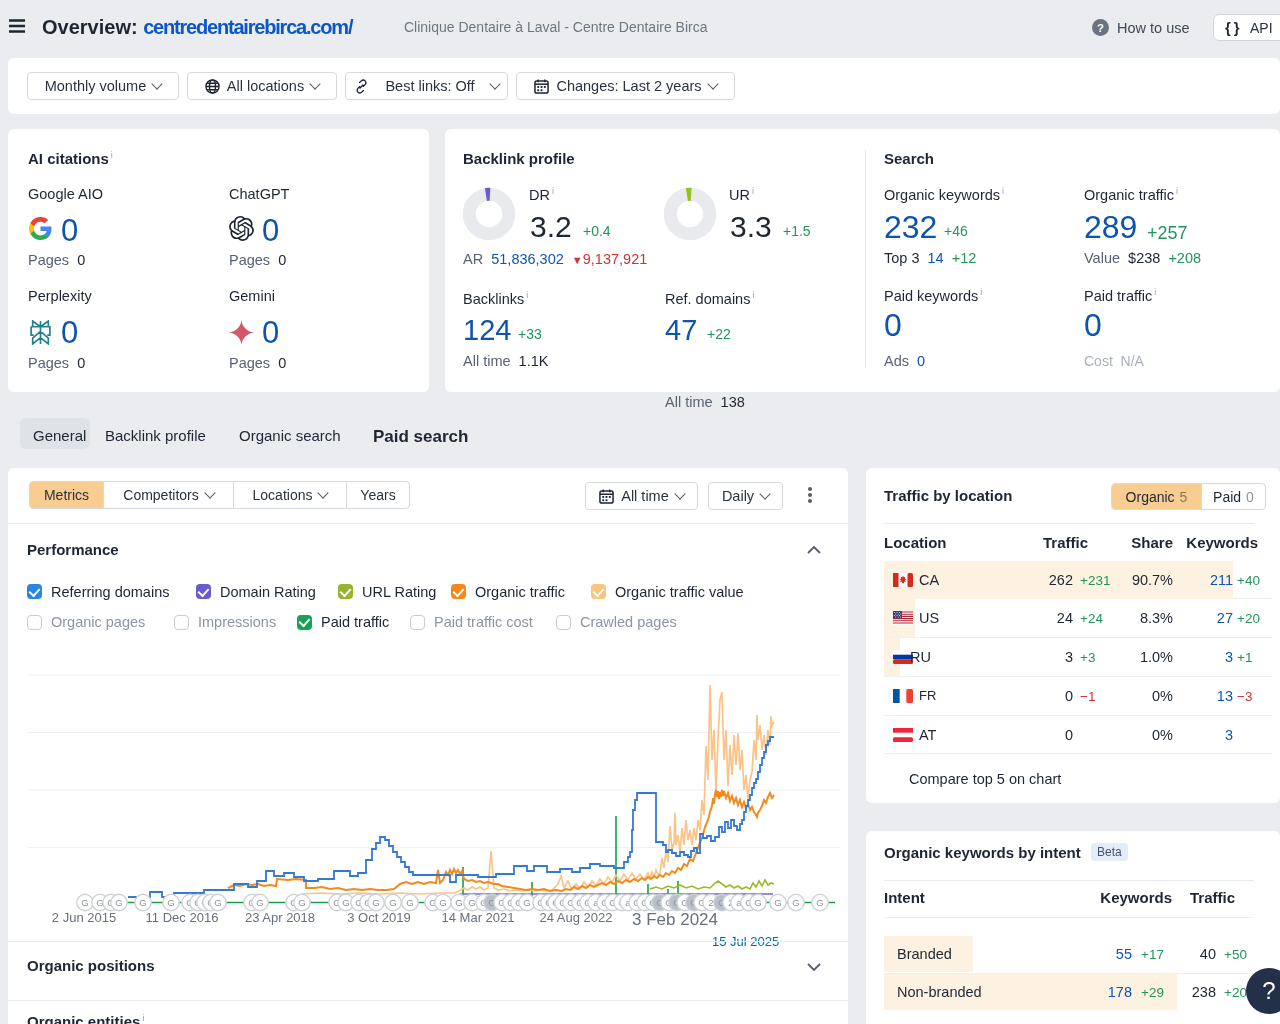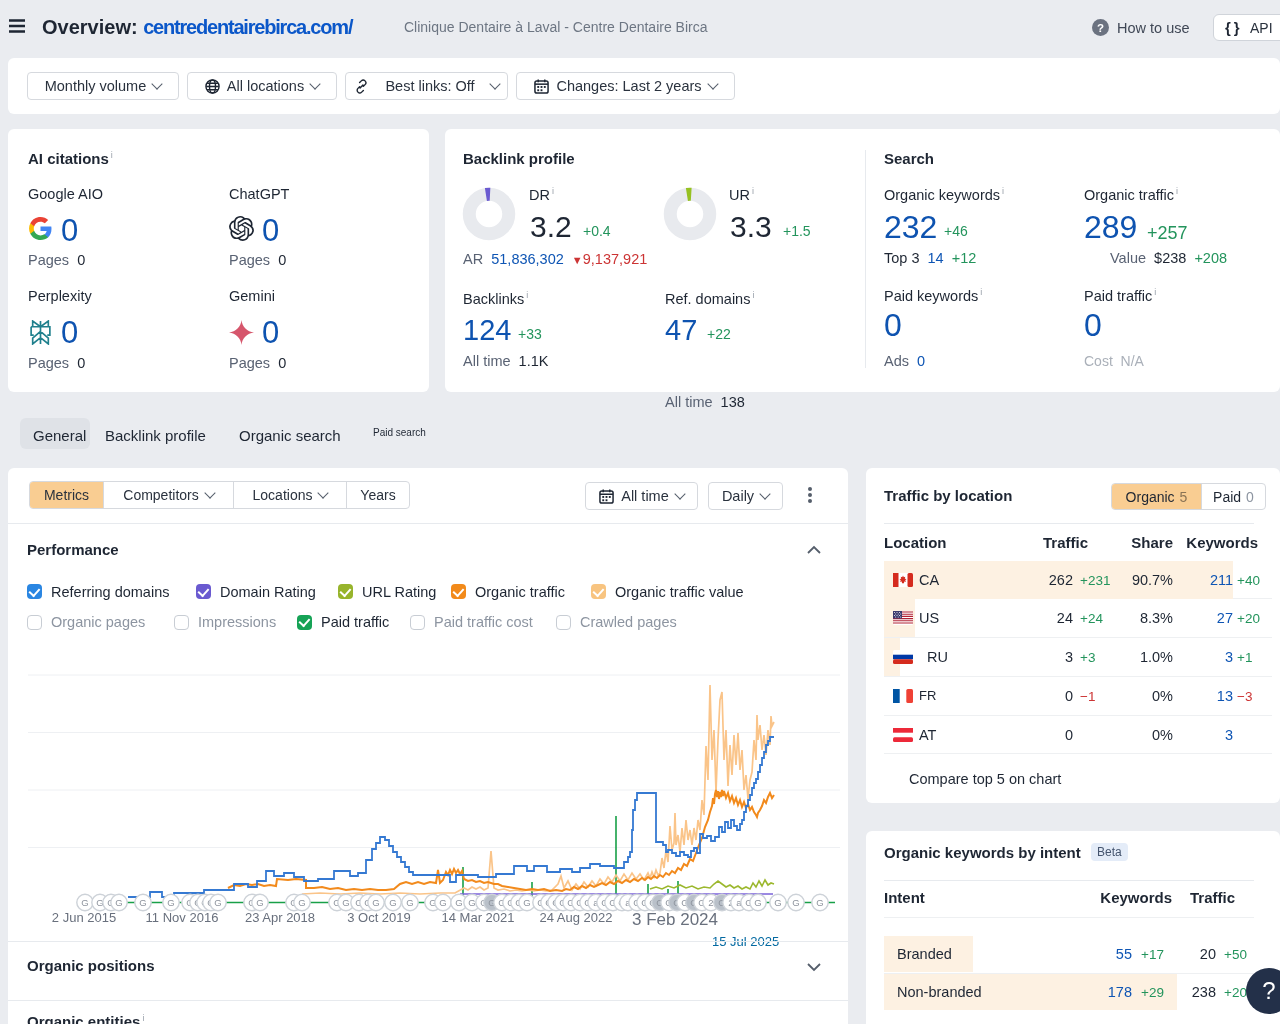--- a/index.html
+++ b/index.html
@@ -140,31 +140,31 @@
   <div class="abs lbl" style="left:439px;top:57px;">Organic keywords<sup class="i">i</sup></div>
   <div class="abs bignum" style="left:439px;top:80px;font-size:32px;">232</div>
   <div class="abs green" style="left:499px;top:94px;font-size:14px;">+46</div>
   <div class="abs lbl" style="left:439px;top:121px;">Top 3&nbsp; <span class="blue">14</span>&nbsp; <span class="green">+12</span></div>
   <div class="abs lbl" style="left:439px;top:158px;">Paid keywords<sup class="i">i</sup></div>
   <div class="abs bignum" style="left:439px;top:178px;font-size:32px;">0</div>
   <div class="abs lbl" style="left:439px;top:224px;"><span style="color:#596273;">Ads</span>&nbsp; <span class="blue">0</span></div>
   <div class="abs lbl" style="left:639px;top:57px;">Organic traffic<sup class="i">i</sup></div>
   <div class="abs bignum" style="left:639px;top:80px;font-size:32px;">289</div>
   <div class="abs green" style="left:702px;top:94px;font-size:18px;">+257</div>
-  <div class="abs lbl" style="left:639px;top:121px;margin-left:26px;"><span style="color:#596273;">Value</span>&nbsp; $238&nbsp; <span class="green">+208</span></div>
+  <div class="abs lbl" style="left:639px;top:121px;"><span style="color:#596273;">Value</span>&nbsp; $238&nbsp; <span class="green">+208</span></div>
   <div class="abs lbl" style="left:639px;top:158px;">Paid traffic<sup class="i">i</sup></div>
   <div class="abs bignum" style="left:639px;top:178px;font-size:32px;">0</div>
   <div class="abs" style="left:639px;top:224px;font-size:14px;color:#aab0b9;">Cost&nbsp; N/A</div>
 </div>
 
 <div class="abs" style="left:20px;top:418px;width:70px;height:31px;background:#dfe2e7;border-radius:6px;"></div>
 <div class="abs" style="left:33px;top:427px;font-size:15px;">General</div>
 <div class="abs" style="left:105px;top:427px;font-size:15px;">Backlink profile</div>
 <div class="abs" style="left:239px;top:427px;font-size:15px;">Organic search</div>
-<div class="abs" style="left:373px;top:427px;font-size:10px;">Paid search</div>
+<div class="abs" style="left:373px;top:427px;font-size:17px;font-weight:bold;">Paid search</div>
 
 <div class="panel" id="mainpanel" style="left:8px;top:468px;width:840px;height:567px;overflow:hidden;">
 
   <div class="abs" style="left:21px;top:13px;height:28px;border:1px solid #d6d9de;border-radius:4px;display:flex;font-size:14px;color:#2a323e;">
     <div style="width:73px;background:#f9cd92;display:flex;align-items:center;justify-content:center;border-radius:3px 0 0 3px;">Metrics</div>
     <div style="width:130px;display:flex;align-items:center;justify-content:center;gap:7px;border-left:1px solid #d6d9de;">Competitors <span class="chev"></span></div>
     <div style="width:113px;display:flex;align-items:center;justify-content:center;gap:7px;border-left:1px solid #d6d9de;">Locations <span class="chev"></span></div>
     <div style="width:63px;display:flex;align-items:center;justify-content:center;border-left:1px solid #d6d9de;">Years</div>
   </div>
   <div class="btn" style="left:577px;top:14px;width:113px;">
@@ -297,21 +297,21 @@
         <circle cx="731" cy="242.5" r="8.2" fill="#fff" stroke="#cdd2d8" stroke-width="1.4"></circle>
         <text x="731" y="245.8" font-size="9.5" fill="#8d939d" text-anchor="middle">a</text>
       </g>
       <use href="#gb" x="741"></use>
       <use href="#gb" x="750"></use>
       <use href="#gb" x="770"></use>
       <use href="#gb" x="788"></use>
       <use href="#gb" x="812"></use>
   </svg>
 <div class="abs" style="left:16px;top:442px;width:120px;text-align:center;font-size:13px;color:#69707d;">2 Jun 2015</div>
-    <div class="abs" style="left:114px;top:442px;width:120px;text-align:center;font-size:13px;color:#69707d;">11 Nov 2016</div>
+    <div class="abs" style="left:114px;top:442px;width:120px;text-align:center;font-size:13px;color:#69707d;">11 Dec 2016</div>
     <div class="abs" style="left:212px;top:442px;width:120px;text-align:center;font-size:13px;color:#69707d;">23 Apr 2018</div>
     <div class="abs" style="left:311px;top:442px;width:120px;text-align:center;font-size:13px;color:#69707d;">3 Oct 2019</div>
     <div class="abs" style="left:410px;top:442px;width:120px;text-align:center;font-size:13px;color:#69707d;">14 Mar 2021</div>
     <div class="abs" style="left:508px;top:442px;width:120px;text-align:center;font-size:13px;color:#69707d;">24 Aug 2022</div>
     <div class="abs" style="left:607px;top:442px;width:120px;text-align:center;font-size:17px;color:#69707d;">3 Feb 2024</div>
     <div class="abs" style="left:704px;top:466px;width:120px;text-align:left;font-size:13px;color:#0369a1;">15 Jul 2025</div>
   <div class="abs" style="left:0;top:473px;width:840px;height:1px;background:#e7eaee;"></div>
   <div class="abs ptitle" style="left:19px;top:489px;">Organic positions</div>
   <svg class="abs" style="left:799px;top:494px;" width="14" height="10" viewBox="0 0 14 10">
       <path d="M1 2 L7 8 L13 2" stroke="#555e6b" stroke-width="1.8" fill="none"></path>
@@ -377,21 +377,21 @@
     <div class="abs green" style="left:371px;top:12px;font-size:13.5px;">+20</div>
   </div>
   <div class="abs" style="left:0;top:170.1px;width:406px;height:38.8px;">
       <div class="abs" style="left:18px;bottom:0;width:388px;height:1px;background:#eef0f2;"></div>
     <div class="abs" style="left:18px;top:0;width:16px;height:38px;background:#fdf1e2;"></div>
     <div class="abs" style="left:27px;top:12px;"><svg width="20" height="14" viewBox="0 0 20 14">
           <rect width="20" height="14" rx="1.5" fill="#fff"></rect>
           <rect y="4.7" width="20" height="4.6" fill="#0039a6"></rect>
           <rect y="9.3" width="20" height="4.7" rx="1.5" fill="#d52b1e"></rect>
         </svg></div>
-    <div class="abs" style="left:61px;top:11px;font-size:14.5px;">RU</div>
+    <div class="abs" style="left:44px;top:11px;font-size:14.5px;">RU</div>
     <div class="abs" style="left:107px;top:11px;width:100px;text-align:right;font-size:14.5px;">3</div>
     <div class="abs green" style="left:214px;top:12px;font-size:13.5px;">+3</div>
     <div class="abs" style="left:227px;top:11px;width:80px;text-align:right;font-size:14.5px;">1.0%</div>
     <div class="abs blue" style="left:287px;top:11px;width:80px;text-align:right;font-size:14.5px;">3</div>
     <div class="abs green" style="left:371px;top:12px;font-size:13.5px;">+1</div>
   </div>
   <div class="abs" style="left:0;top:208.9px;width:406px;height:38.8px;">
       <div class="abs" style="left:18px;bottom:0;width:388px;height:1px;background:#eef0f2;"></div>
 
     <div class="abs" style="left:27px;top:12px;"><svg width="20" height="14" viewBox="0 0 20 14">
@@ -428,21 +428,21 @@
   <div class="abs" style="left:225px;top:12px;height:18px;padding:0 6px;background:#e4ecf8;border-radius:4px;font-size:12px;color:#44546e;line-height:18px;">Beta</div>
   <div class="abs" style="left:18px;top:49px;width:370px;height:1px;background:#e7eaee;"></div>
   <div class="abs" style="left:18px;top:58px;font-size:15px;font-weight:bold;">Intent</div>
   <div class="abs" style="left:206px;top:58px;width:100px;text-align:right;font-size:15px;font-weight:bold;">Keywords</div>
   <div class="abs" style="left:289px;top:58px;width:80px;text-align:right;font-size:15px;font-weight:bold;">Traffic</div>
   <div class="abs" style="left:18px;top:86px;width:370px;height:1px;background:#eef0f2;"></div>
   <div class="abs" style="left:18px;top:105px;width:89px;height:36px;background:#fdf1e2;"></div>
   <div class="abs" style="left:31px;top:115px;font-size:14.5px;">Branded</div>
   <div class="abs blue" style="left:186px;top:115px;width:80px;text-align:right;font-size:14.5px;">55</div>
   <div class="abs green" style="left:275px;top:116px;font-size:13.5px;">+17</div>
-  <div class="abs" style="left:270px;top:115px;width:80px;text-align:right;font-size:14.5px;">20</div>
+  <div class="abs" style="left:270px;top:115px;width:80px;text-align:right;font-size:14.5px;">40</div>
   <div class="abs green" style="left:358px;top:116px;font-size:13.5px;">+50</div>
   <div class="abs" style="left:18px;top:142px;width:370px;height:1px;background:#eef0f2;"></div>
   <div class="abs" style="left:18px;top:143px;width:293px;height:36px;background:#fdf1e2;"></div>
   <div class="abs" style="left:31px;top:153px;font-size:14.5px;">Non-branded</div>
   <div class="abs blue" style="left:186px;top:153px;width:80px;text-align:right;font-size:14.5px;">178</div>
   <div class="abs green" style="left:275px;top:154px;font-size:13.5px;">+29</div>
   <div class="abs" style="left:270px;top:153px;width:80px;text-align:right;font-size:14.5px;">238</div>
   <div class="abs green" style="left:358px;top:154px;font-size:13.5px;">+208</div>
 </div>
 

